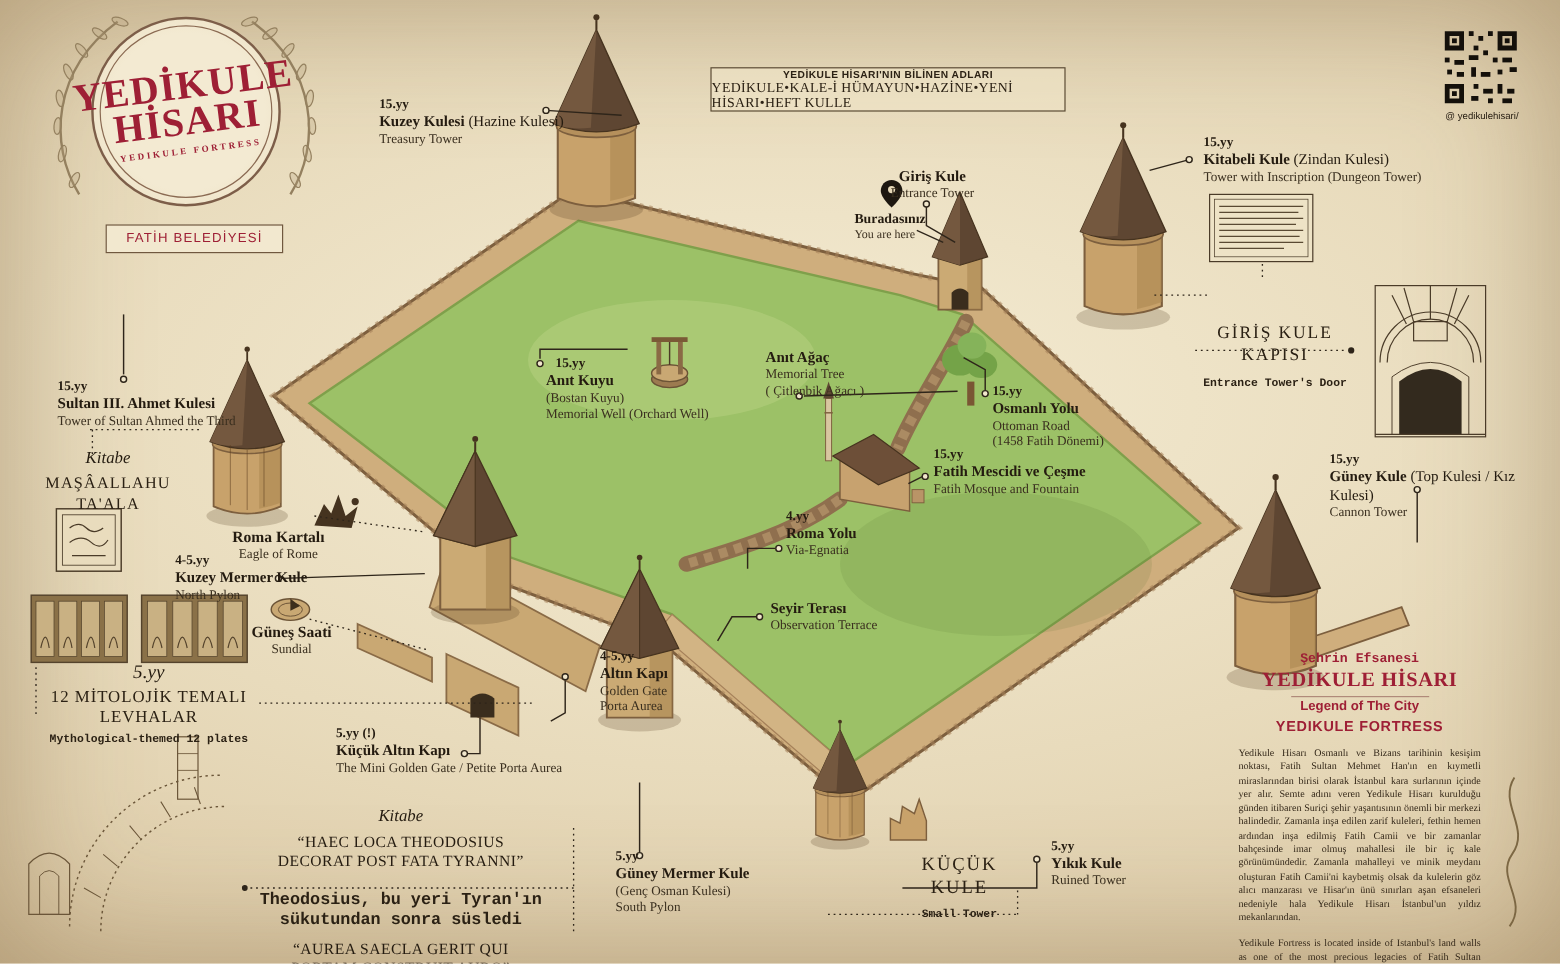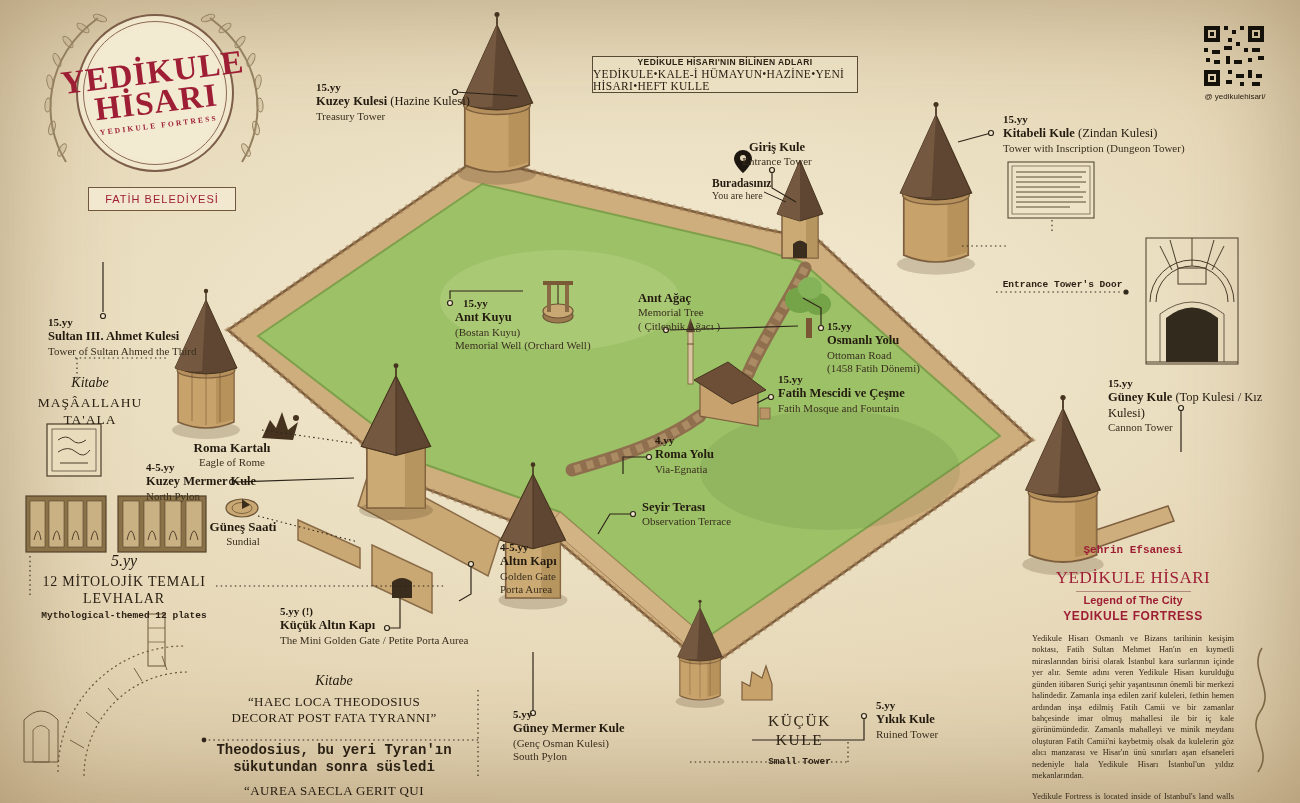--- a/index.html
+++ b/index.html
@@ -25,28 +25,28 @@
   #badge{position:absolute;left:76px;top:14px;width:158px;height:158px;border:2px solid #7d5e49;border-radius:50%;
      background:radial-gradient(circle,#f3ead2 60%,#e9dcbd 100%);display:flex;align-items:center;justify-content:center}
   #badge::before{content:"";position:absolute;inset:5px;border:1px solid #8a6a52;border-radius:50%}
   #badge .rot{transform:rotate(-7deg);text-align:center;color:#9e1f35}
   #badge .l1,#badge .l2{font-weight:700;font-size:33px;line-height:.92;letter-spacing:1px}
   #badge .l3{font-weight:700;font-size:7.5px;letter-spacing:2.2px;margin-top:3px}
   #banner{position:absolute;left:88px;top:187px;width:148px;height:24px;background:#f2e8cf;border:1.5px solid #70583f;
      display:flex;align-items:center;justify-content:center;
      font-family:"Liberation Sans",sans-serif;font-weight:400;font-size:11px;letter-spacing:1px;color:#9e1f35}
   
-  #names{position:absolute;left:592px;top:56px;width:266px;height:37px;border:1px solid #5a4a33;background:rgba(240,229,200,.55);
+  #names{position:absolute;left:592px;top:56px;width:296px;height:37px;border:1px solid #5a4a33;background:rgba(240,229,200,.55);
      display:flex;flex-direction:column;align-items:center;justify-content:center}
   #names .h{font-family:"Liberation Sans",sans-serif;font-weight:700;font-size:8.5px;letter-spacing:.4px;color:#2b2114}
   #names .n{font-size:11.5px;letter-spacing:.3px;color:#2b2114;margin-top:1px}
   
   #legend{position:absolute;left:1032px;top:544px;width:202px;text-align:center}
   #legend .k1{font-family:Liberation Mono, monospace;font-weight:700;font-size:11px;color:#9e1f35}
-  #legend .t1{font-weight:400;font-size:17px;letter-spacing:.5px;color:#9e1f35;margin-top:12px}
+  #legend .t1{font-weight:700;font-size:17px;letter-spacing:.5px;color:#9e1f35;margin-top:1px}
   #legend .k2{font-family:"Liberation Sans",sans-serif;font-weight:700;font-size:11px;color:#9e1f35;margin-top:3px;border-top:1px solid #b08a7a;display:inline-block;padding:2px 8px 0}
   #legend .t2{font-family:"Liberation Sans",sans-serif;font-weight:700;font-size:12px;letter-spacing:.6px;color:#9e1f35;margin-top:1px}
   #legend p{font-size:8.4px;line-height:1.36;text-align:justify;color:#35291a;margin-top:10px}
   #qrhandle{position:absolute;left:1190px;top:92px;width:90px;text-align:center;
      font-family:"Liberation Sans",sans-serif;font-size:8px;color:#241b10}
 </style>
 </head>
 <body>
 
 <div id="canvas">
@@ -362,20 +362,21 @@
     <div class="bt">Giriş Kule</div>
     <div class="sb">Entrance Tower</div>
   </div>
 
   <div class="c" style="left:712px;top:176px">
     <div class="bt" style="font-size:11.5px">Buradasınız</div>
     <div class="sb" style="font-size:10px">You are here</div>
   </div>
 
   <div class="c ctr" style="left:995px;top:270px;width:135px">
+    <div class="caps">GİRİŞ KULE KAPISI</div>
     <div class="sbb" style="margin-top:9px">Entrance Tower's Door</div>
   </div>
 
   <div class="c" style="left:48px;top:316px">
     <div class="era">15.yy</div>
     <div class="bt">Sultan III. Ahmet Kulesi</div>
     <div class="sb">Tower of Sultan Ahmed the Third</div>
   </div>
 
   <div class="c ctr" style="left:10px;top:374px;width:160px">
@@ -402,21 +403,21 @@
     <div class="sb">Ottoman Road</div>
     <div class="sb">(1458 Fatih Dönemi)</div>
   </div>
 
   <div class="c" style="left:778px;top:373px">
     <div class="era">15.yy</div>
     <div class="bt">Fatih Mescidi ve Çeşme</div>
     <div class="sb">Fatih Mosque and Fountain</div>
   </div>
 
-  <div class="c" style="left:655px;top:434px">
+  <div class="c" style="left:655px;top:424px">
     <div class="era">4.yy</div>
     <div class="bt">Roma Yolu</div>
     <div class="sb">Via-Egnatia</div>
   </div>
 
   <div class="c" style="left:642px;top:500px">
     <div class="bt">Seyir Terası</div>
     <div class="sb">Observation Terrace</div>
   </div>
 

